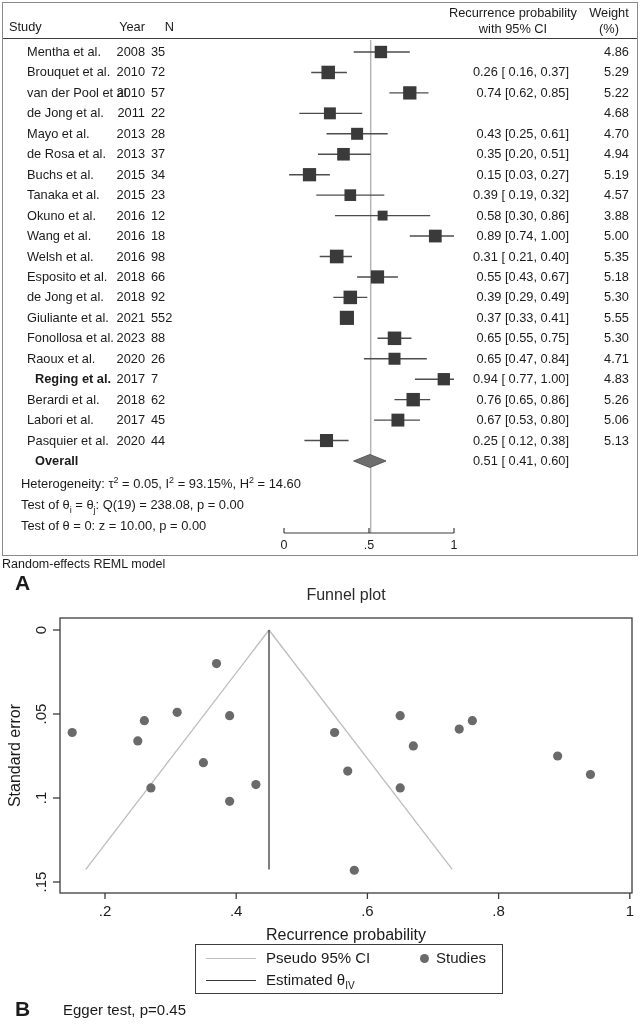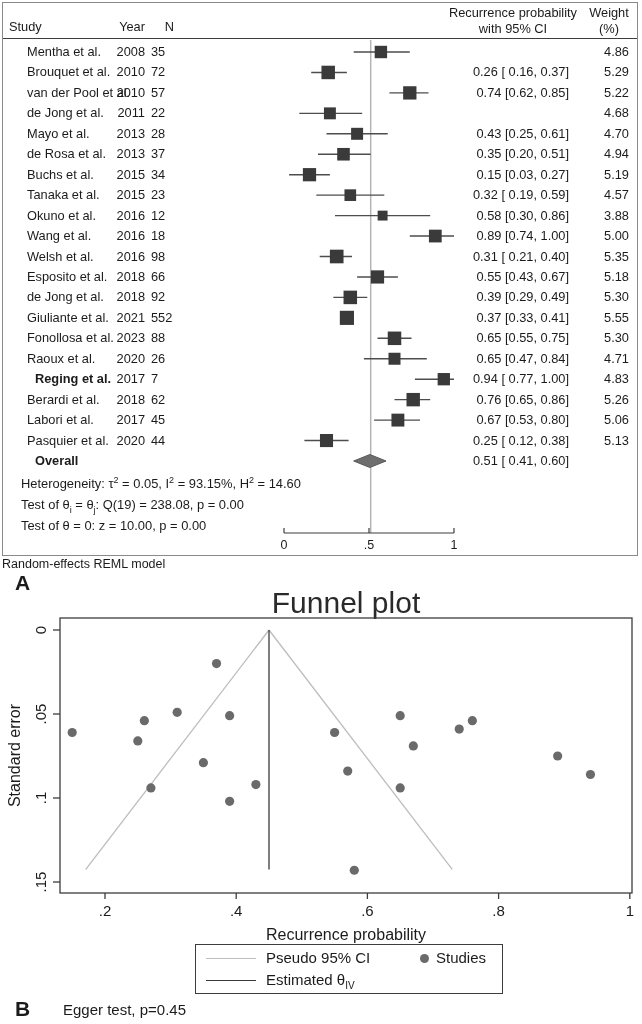--- a/index.html
+++ b/index.html
@@ -28,21 +28,21 @@
   #overall-row{top:448px;}
   .stat{position:absolute;left:18px;height:20px;line-height:20px;font-size:12.9px;white-space:nowrap;text-align:right;}
   .stat sup{font-size:9px;line-height:0;}
   .stat sub{font-size:9px;line-height:0;}
   #stat-1{top:471px;} #stat-2{top:492px;} #stat-3{top:513px;}
   #forest-svg{position:absolute;left:0;top:0;pointer-events:none;}
   
   #reml-note{left:2px;top:557px;font-size:12.5px;}
   #label-a{left:15px;top:571px;font-size:21px;font-weight:700;}
   
-  #funnel-title{left:60px;top:586px;width:572px;text-align:center;font-size:30px;color:#2a2a2a;}
+  #funnel-title{left:60px;top:586px;width:572px;text-align:center;font-size:16px;color:#2a2a2a;}
   
   #funnel-legend{left:195px;top:944px;width:308px;height:50px;border:1.5px solid #3d3d3d;box-sizing:border-box;position:absolute;}
   #funnel-legend .lg-txt{position:absolute;height:22px;line-height:22px;font-size:15px;white-space:nowrap;}
   #lg-line-pseudo{position:absolute;left:10px;top:13px;width:50px;border-top:1.5px solid #bdbdbd;}
   #lg-line-est{position:absolute;left:10px;top:35px;width:50px;border-top:1.5px solid #3a3a3a;}
   #lg-pseudo{left:70px;top:2px;}
   #lg-dot{position:absolute;left:224px;top:9px;width:9px;height:9px;border-radius:50%;background:#6a6a6a;}
   #lg-studies{left:240px;top:2px;}
   #lg-est{left:70px;top:24px;}
   #lg-est sub,#stat sub{font-size:9px;}
@@ -113,21 +113,21 @@
         <span class="c-study">Buchs et al.</span>
         <span class="c-year">2015</span>
         <span class="c-n">34</span>
         <span class="c-ci">0.15 [0.03, 0.27]</span>
         <span class="c-wt">5.19</span>
       </div>
       <div class="f-row" style="top: 182.15px;">
         <span class="c-study">Tanaka et al.</span>
         <span class="c-year">2015</span>
         <span class="c-n">23</span>
-        <span class="c-ci">0.32 [ 0.19, 0.59]</span>
+        <span class="c-ci">0.39 [ 0.19, 0.32]</span>
         <span class="c-wt">4.57</span>
       </div>
       <div class="f-row" style="top: 202.6px;">
         <span class="c-study">Okuno et al.</span>
         <span class="c-year">2016</span>
         <span class="c-n">12</span>
         <span class="c-ci">0.58 [0.30, 0.86]</span>
         <span class="c-wt">3.88</span>
       </div>
       <div class="f-row" style="top: 223.05px;">

